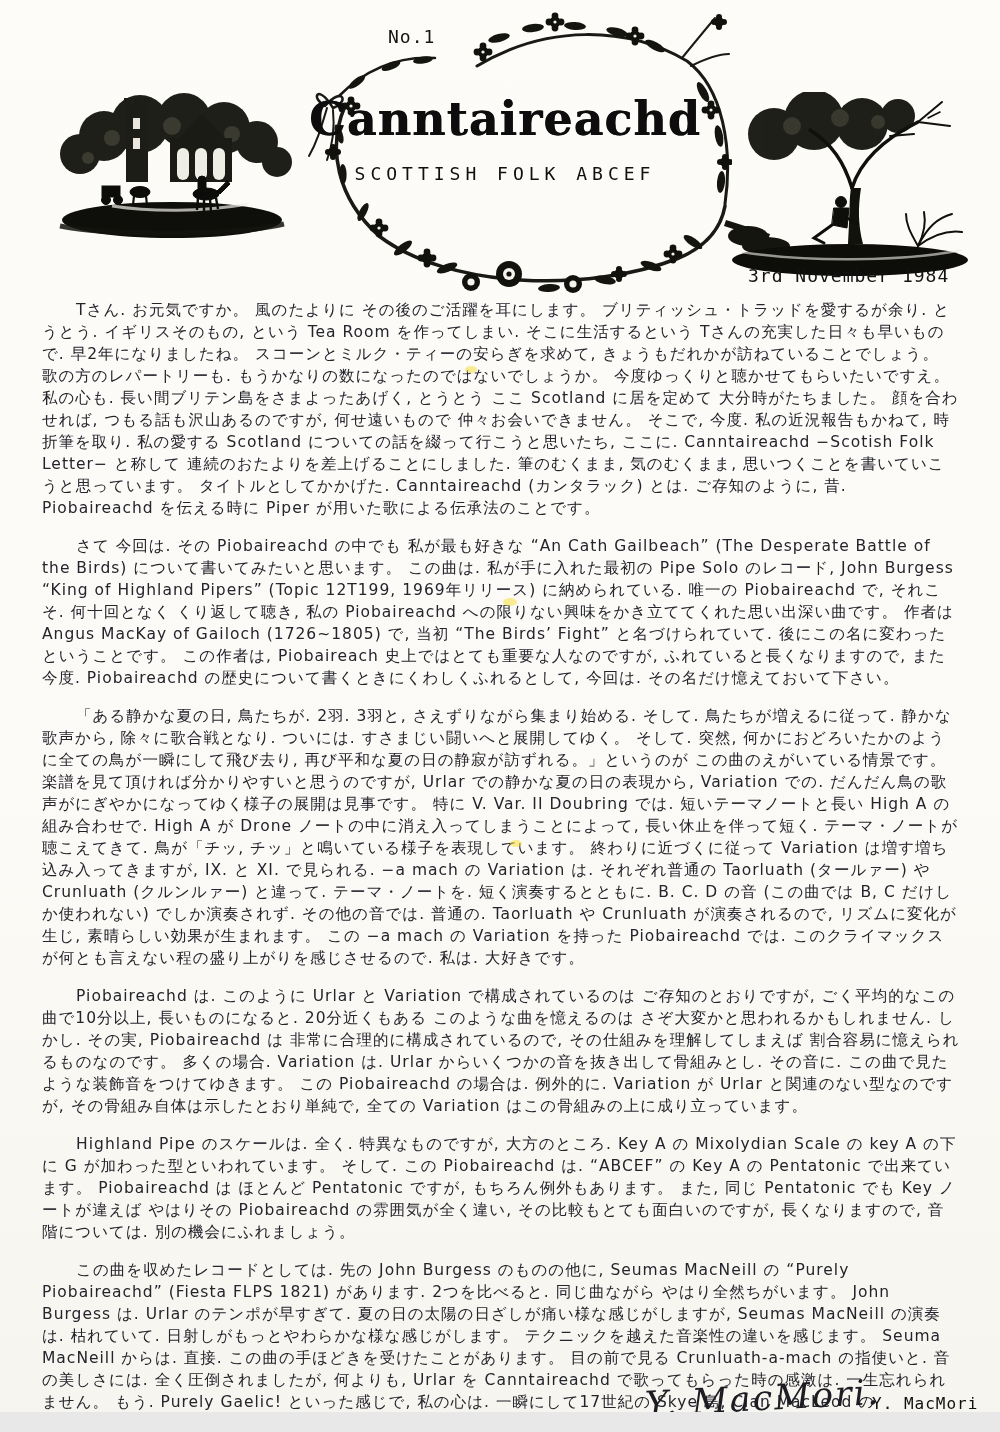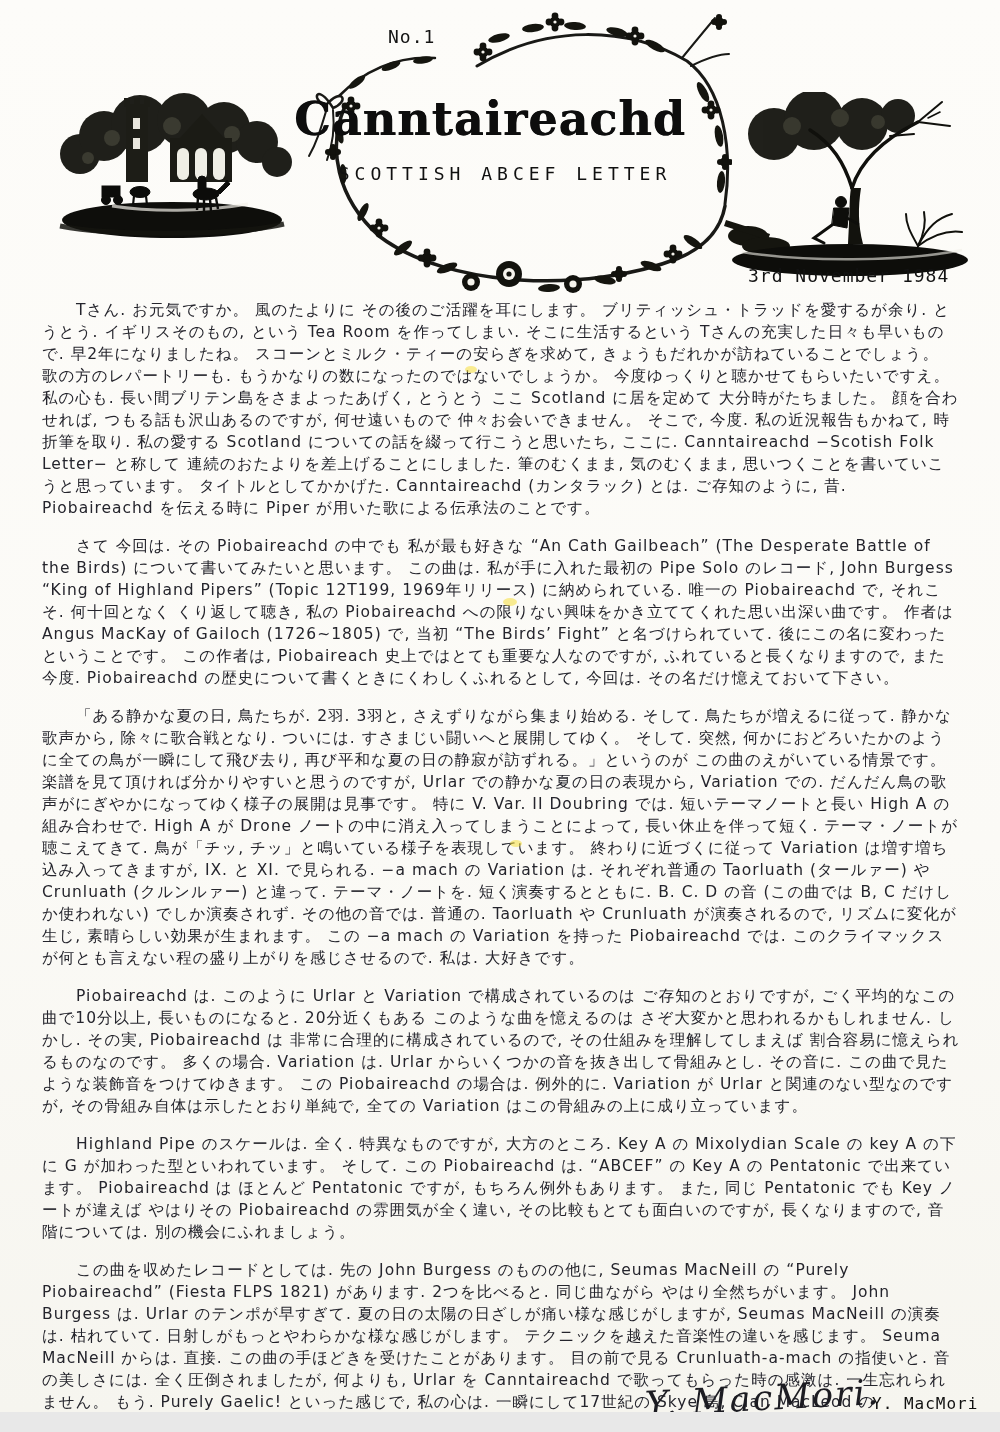--- a/index.html
+++ b/index.html
@@ -14,21 +14,21 @@
   }
   .issue-no{
     position:absolute;left:388px;top:26px;
     font-family:"DejaVu Sans Mono",monospace;
     font-size:18px;color:#141414;letter-spacing:1px;
   }
   .wreath{position:absolute;left:287px;top:6px;}
   .engraving-left{position:absolute;left:52px;top:74px;}
   .engraving-right{position:absolute;left:722px;top:92px;}
   .title{
-    position:absolute;left:285px;top:92px;width:410px;
+    position:absolute;left:300px;top:92px;width:410px;
     text-align:center;
     font-family:"DejaVu Serif",serif;font-weight:bold;
     font-size:46px;color:#0d0d0d;letter-spacing:1px;
     text-shadow:0.6px 0 #0d0d0d;
   }
   .subtitle{
     position:absolute;left:290px;top:163px;width:430px;
     text-align:center;
     font-family:"DejaVu Sans Mono",monospace;
     font-size:18px;color:#101010;letter-spacing:5px;white-space:nowrap;
@@ -199,21 +199,21 @@
         <circle cx="222" cy="268" r="6" fill="#f5f3ec"></circle>
         <circle cx="222" cy="268" r="2.6"></circle>
       <circle cx="184" cy="276" r="9"></circle>
         <circle cx="184" cy="276" r="3.6" fill="#f5f3ec"></circle>
       <circle cx="286" cy="278" r="9"></circle>
         <circle cx="286" cy="278" r="3.6" fill="#f5f3ec"></circle>
     </g>
   </svg>
 
   <div class="title">Canntaireachd</div>
-  <div class="subtitle">SCOTTISH ABCEF LETTER</div>
+  <div class="subtitle">SCOTTISH FOLK ABCEF</div>
 
   <svg class="engraving-left" width="240" height="170" viewBox="0 0 240 170">
     <g fill="#14140f" opacity="0.95">
       <circle cx="28" cy="80" r="20"></circle>
         <circle cx="52" cy="62" r="25"></circle>
         <circle cx="88" cy="50" r="29"></circle>
       <circle cx="132" cy="46" r="27"></circle>
         <circle cx="172" cy="54" r="26"></circle>
         <circle cx="205" cy="68" r="21"></circle>
       <circle cx="225" cy="88" r="15"></circle>

